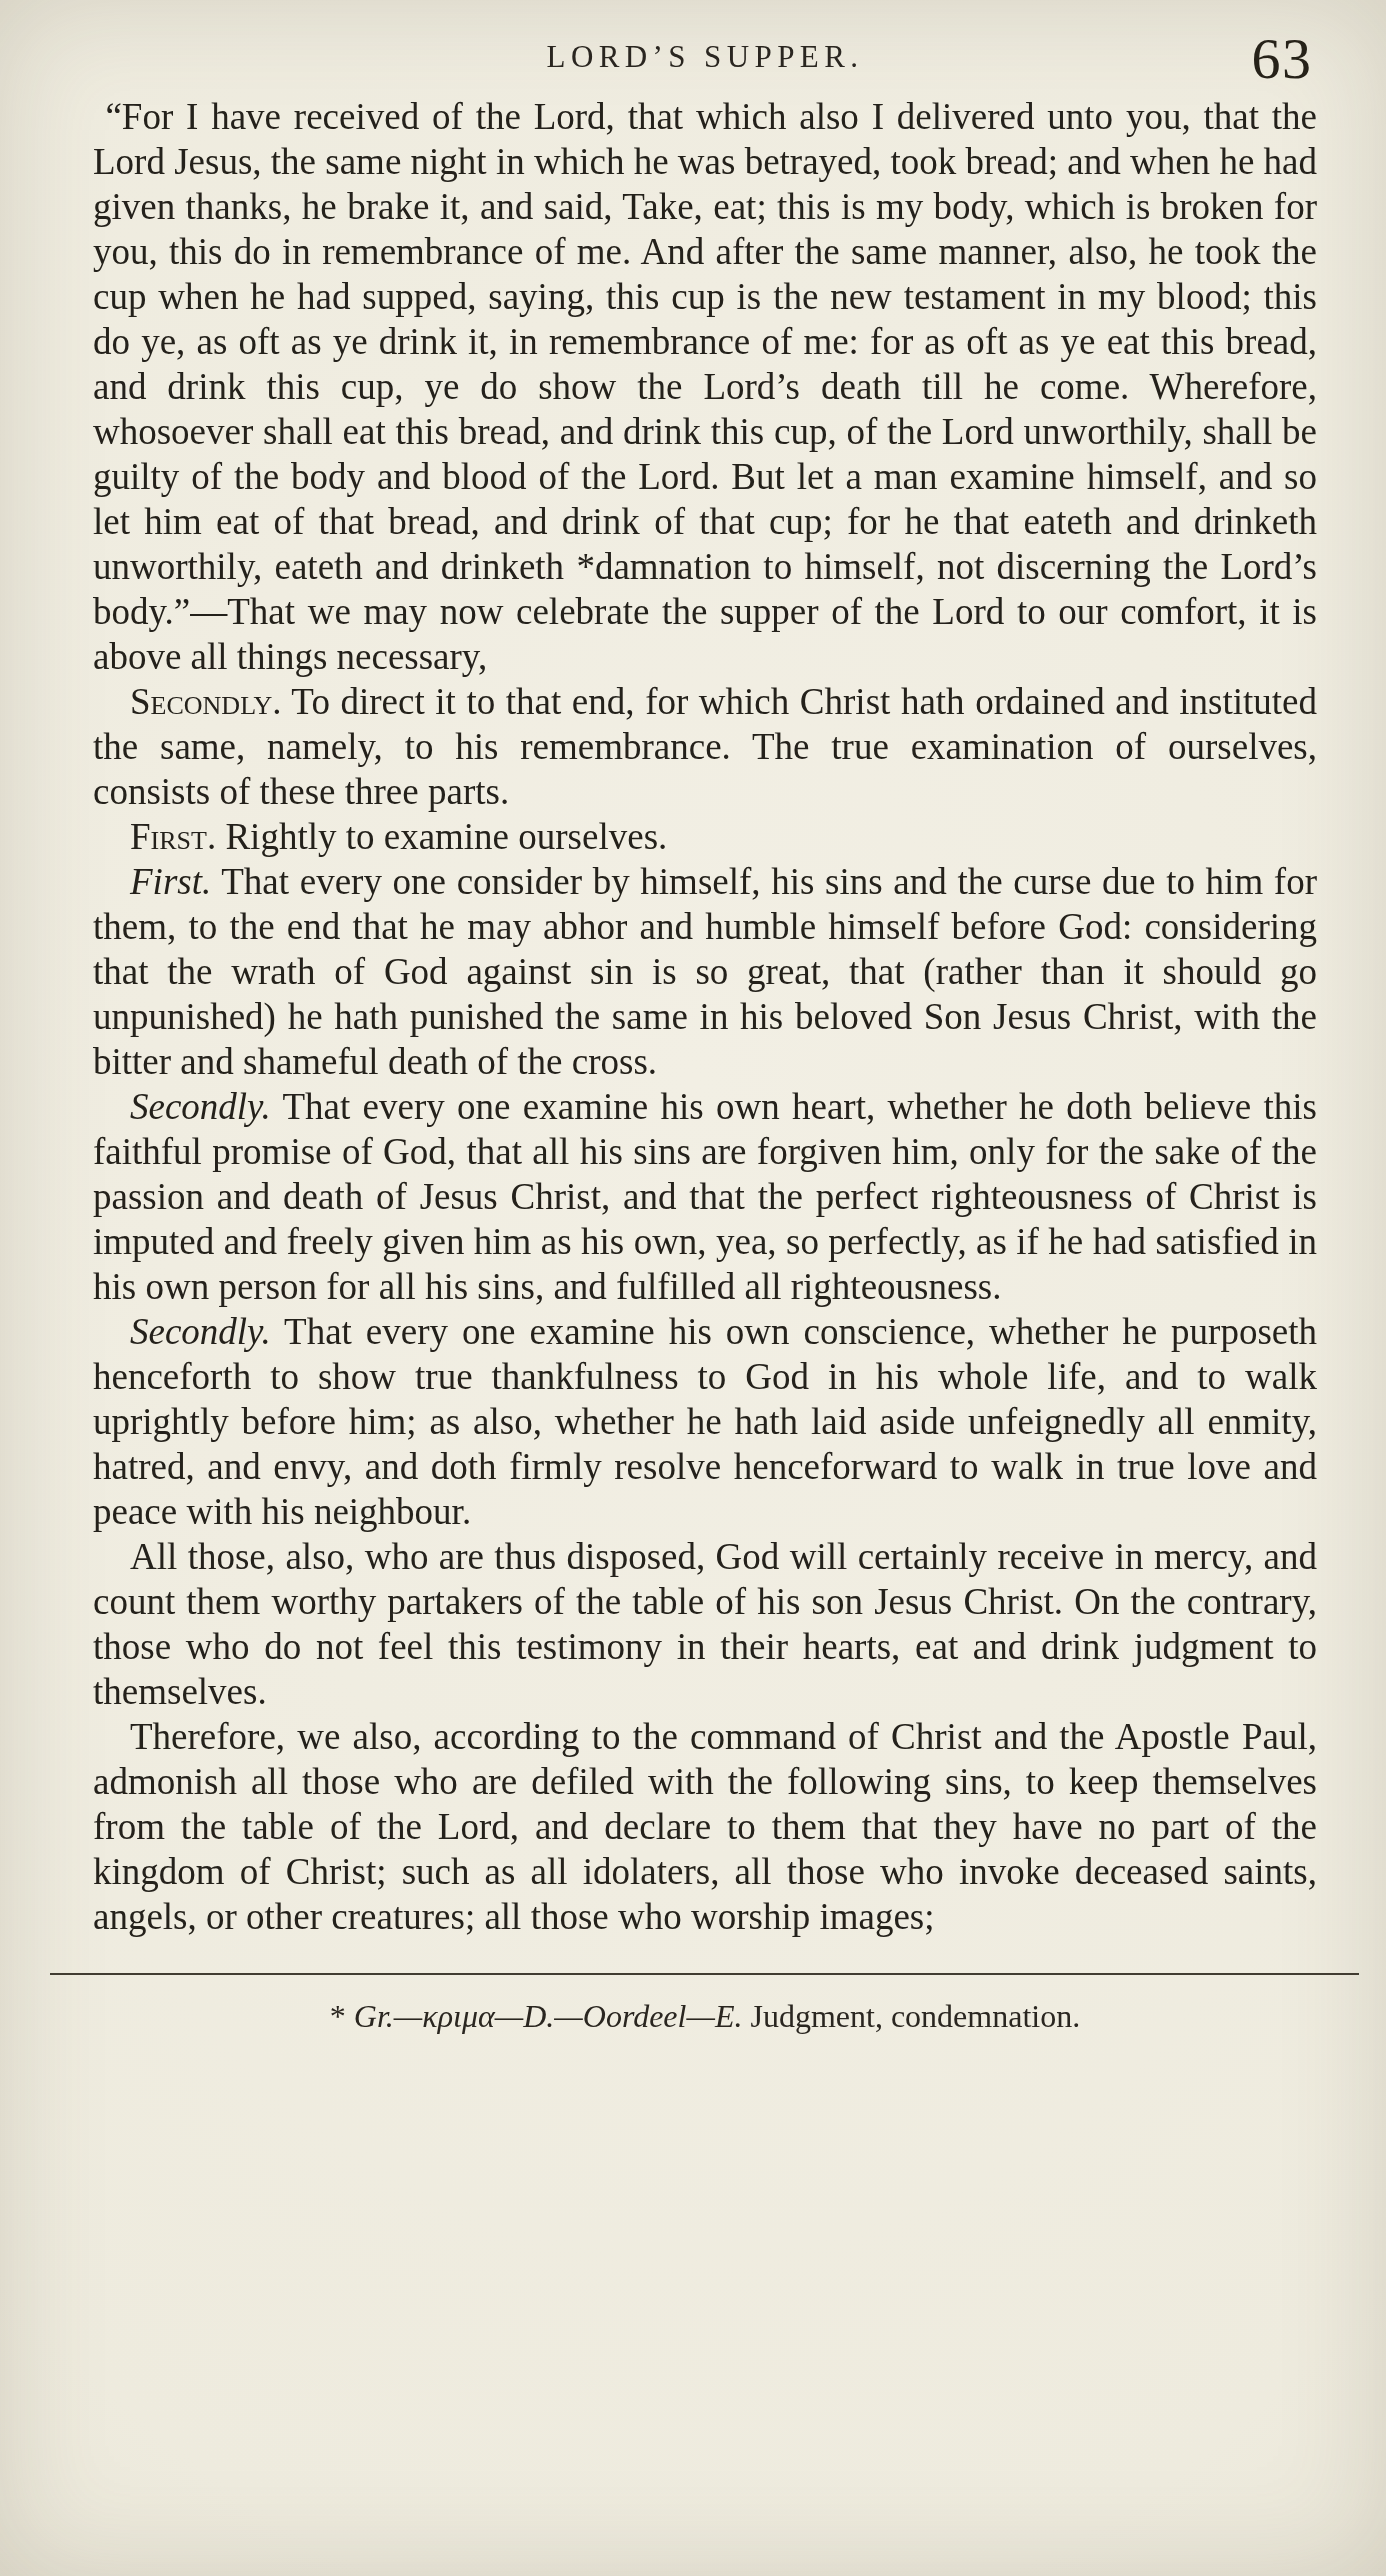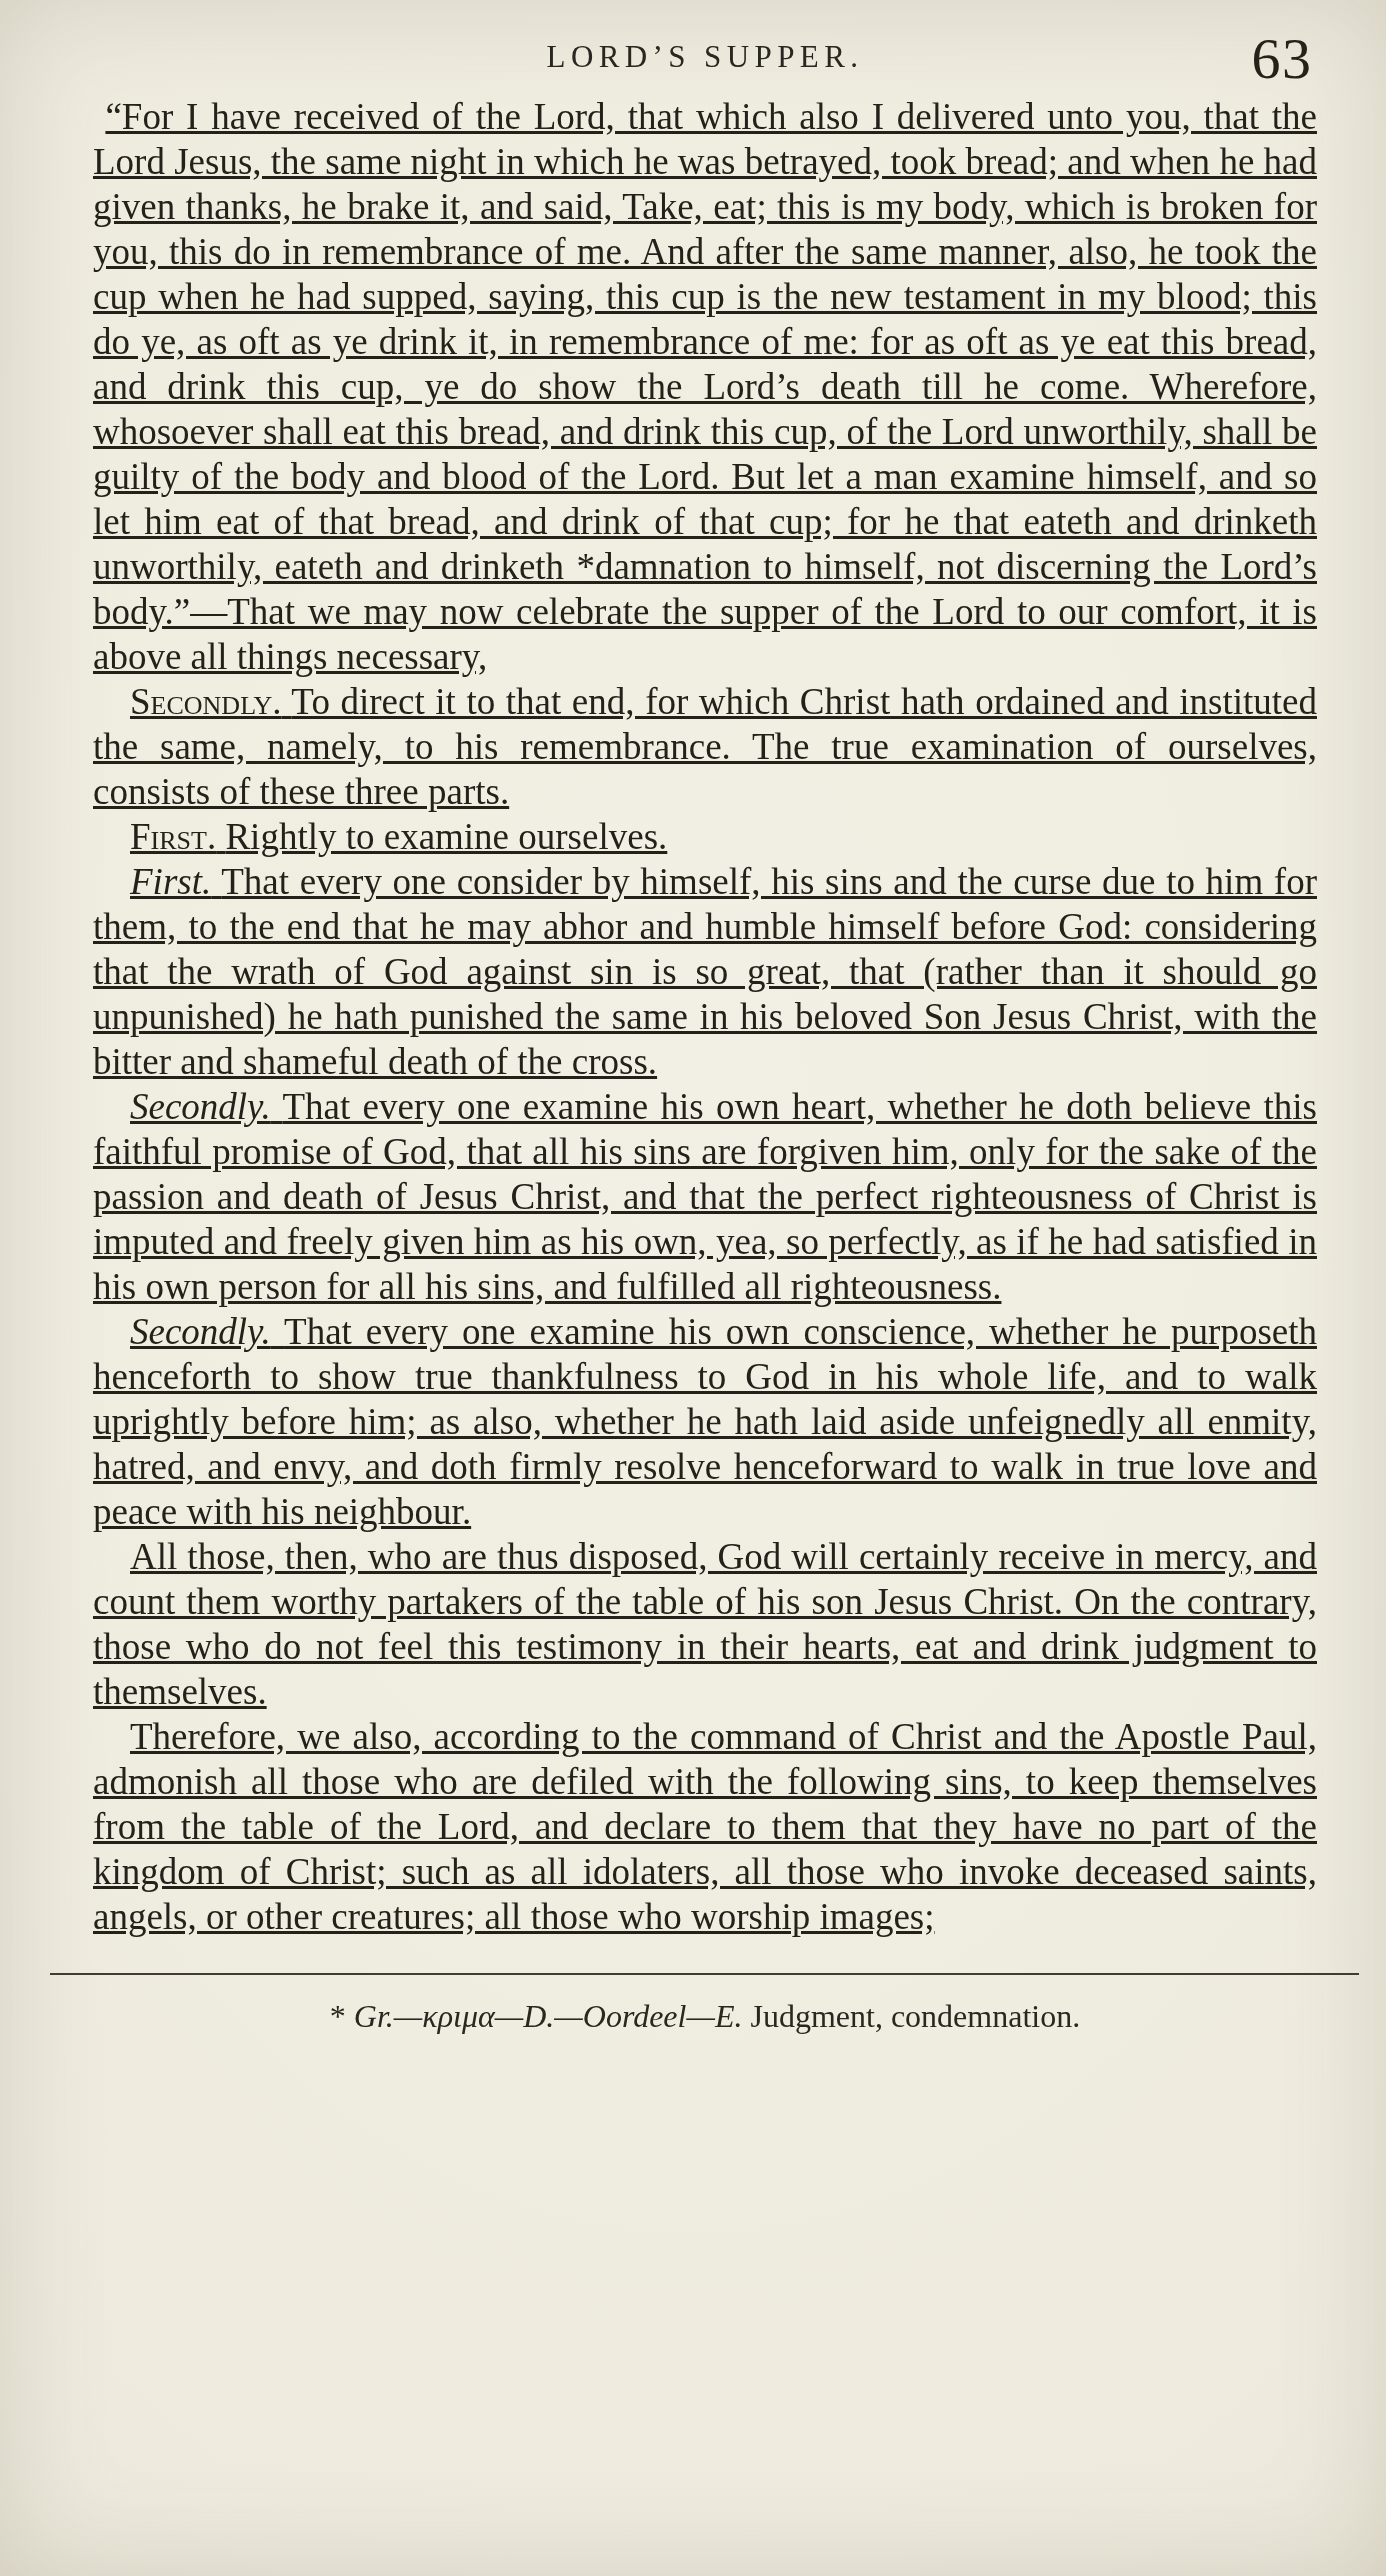--- a/index.html
+++ b/index.html
@@ -28,21 +28,21 @@
   }
   .page-number {
     position: absolute;
     right: 4.6px;
     top: -3.1px;
     font-size: 58px;
     letter-spacing: 1.5px;
     color: #262219;
   }
   .body-text { font-size: 37px; line-height: 45px; text-align: justify; }
-  .para { margin: 0; text-indent: 37px; text-decoration: underline; }
+  .para { margin: 0; text-indent: 37px; }
   .para.quote { text-indent: 12.4px; }
   .sc { font-variant: small-caps; }
   .it { font-style: italic; }
   .footnote-rule {
     border: 0;
     border-top: 2.3px solid #413c31;
     margin: 34px -42px 0 -43px;
     height: 0;
   }
   .footnote {
@@ -71,21 +71,21 @@
       <p class="para"><span class="sc">Secondly.</span> <span>To direct it to that end, for which Christ hath ordained and instituted the same, namely, to his remembrance. The true examination of ourselves, consists of these three parts.</span></p>
 
       <p class="para"><span class="sc">First.</span> <span>Rightly to examine ourselves.</span></p>
 
       <p class="para"><span class="it">First.</span> <span>That every one consider by himself, his sins and the curse due to him for them, to the end that he may abhor and humble himself before God: considering that the wrath of God against sin is so great, that (rather than it should go unpunished) he hath punished the same in his beloved Son Jesus Christ, with the bitter and shameful death of the cross.</span></p>
 
       <p class="para"><span class="it">Secondly.</span> <span>That every one examine his own heart, whether he doth believe this faithful promise of God, that all his sins are forgiven him, only for the sake of the passion and death of Jesus Christ, and that the perfect righteousness of Christ is imputed and freely given him as his own, yea, so perfectly, as if he had satisfied in his own person for all his sins, and fulfilled all righteousness.</span></p>
 
       <p class="para"><span class="it">Secondly.</span> <span>That every one examine his own conscience, whether he purposeth henceforth to show true thankfulness to God in his whole life, and to walk uprightly before him; as also, whether he hath laid aside unfeignedly all enmity, hatred, and envy, and doth firmly resolve henceforward to walk in true love and peace with his neighbour.</span></p>
 
-      <p class="para"><span>All those, then, who are thus disposed, God will certainly receive in mercy, and count them worthy partakers of the table of his son Jesus Christ. On the contrary, those who do not feel this testimony in their hearts, eat and drink judgment to themselves.</span></p>
+      <p class="para"><span>All those, also, who are thus disposed, God will certainly receive in mercy, and count them worthy partakers of the table of his son Jesus Christ. On the contrary, those who do not feel this testimony in their hearts, eat and drink judgment to themselves.</span></p>
 
       <p class="para"><span>Therefore, we also, according to the command of Christ and the Apostle Paul, admonish all those who are defiled with the following sins, to keep themselves from the table of the Lord, and declare to them that they have no part of the kingdom of Christ; such as all idolaters, all those who invoke deceased saints, angels, or other creatures; all those who worship images;</span></p>
 
     </div>
 
     <hr class="footnote-rule">
 
     <div class="footnote"><span>*</span> <span class="it">Gr.—κριμα—D.—Oordeel—E.</span> <span>Judgment, condemnation.</span></div>
 
   </div>

